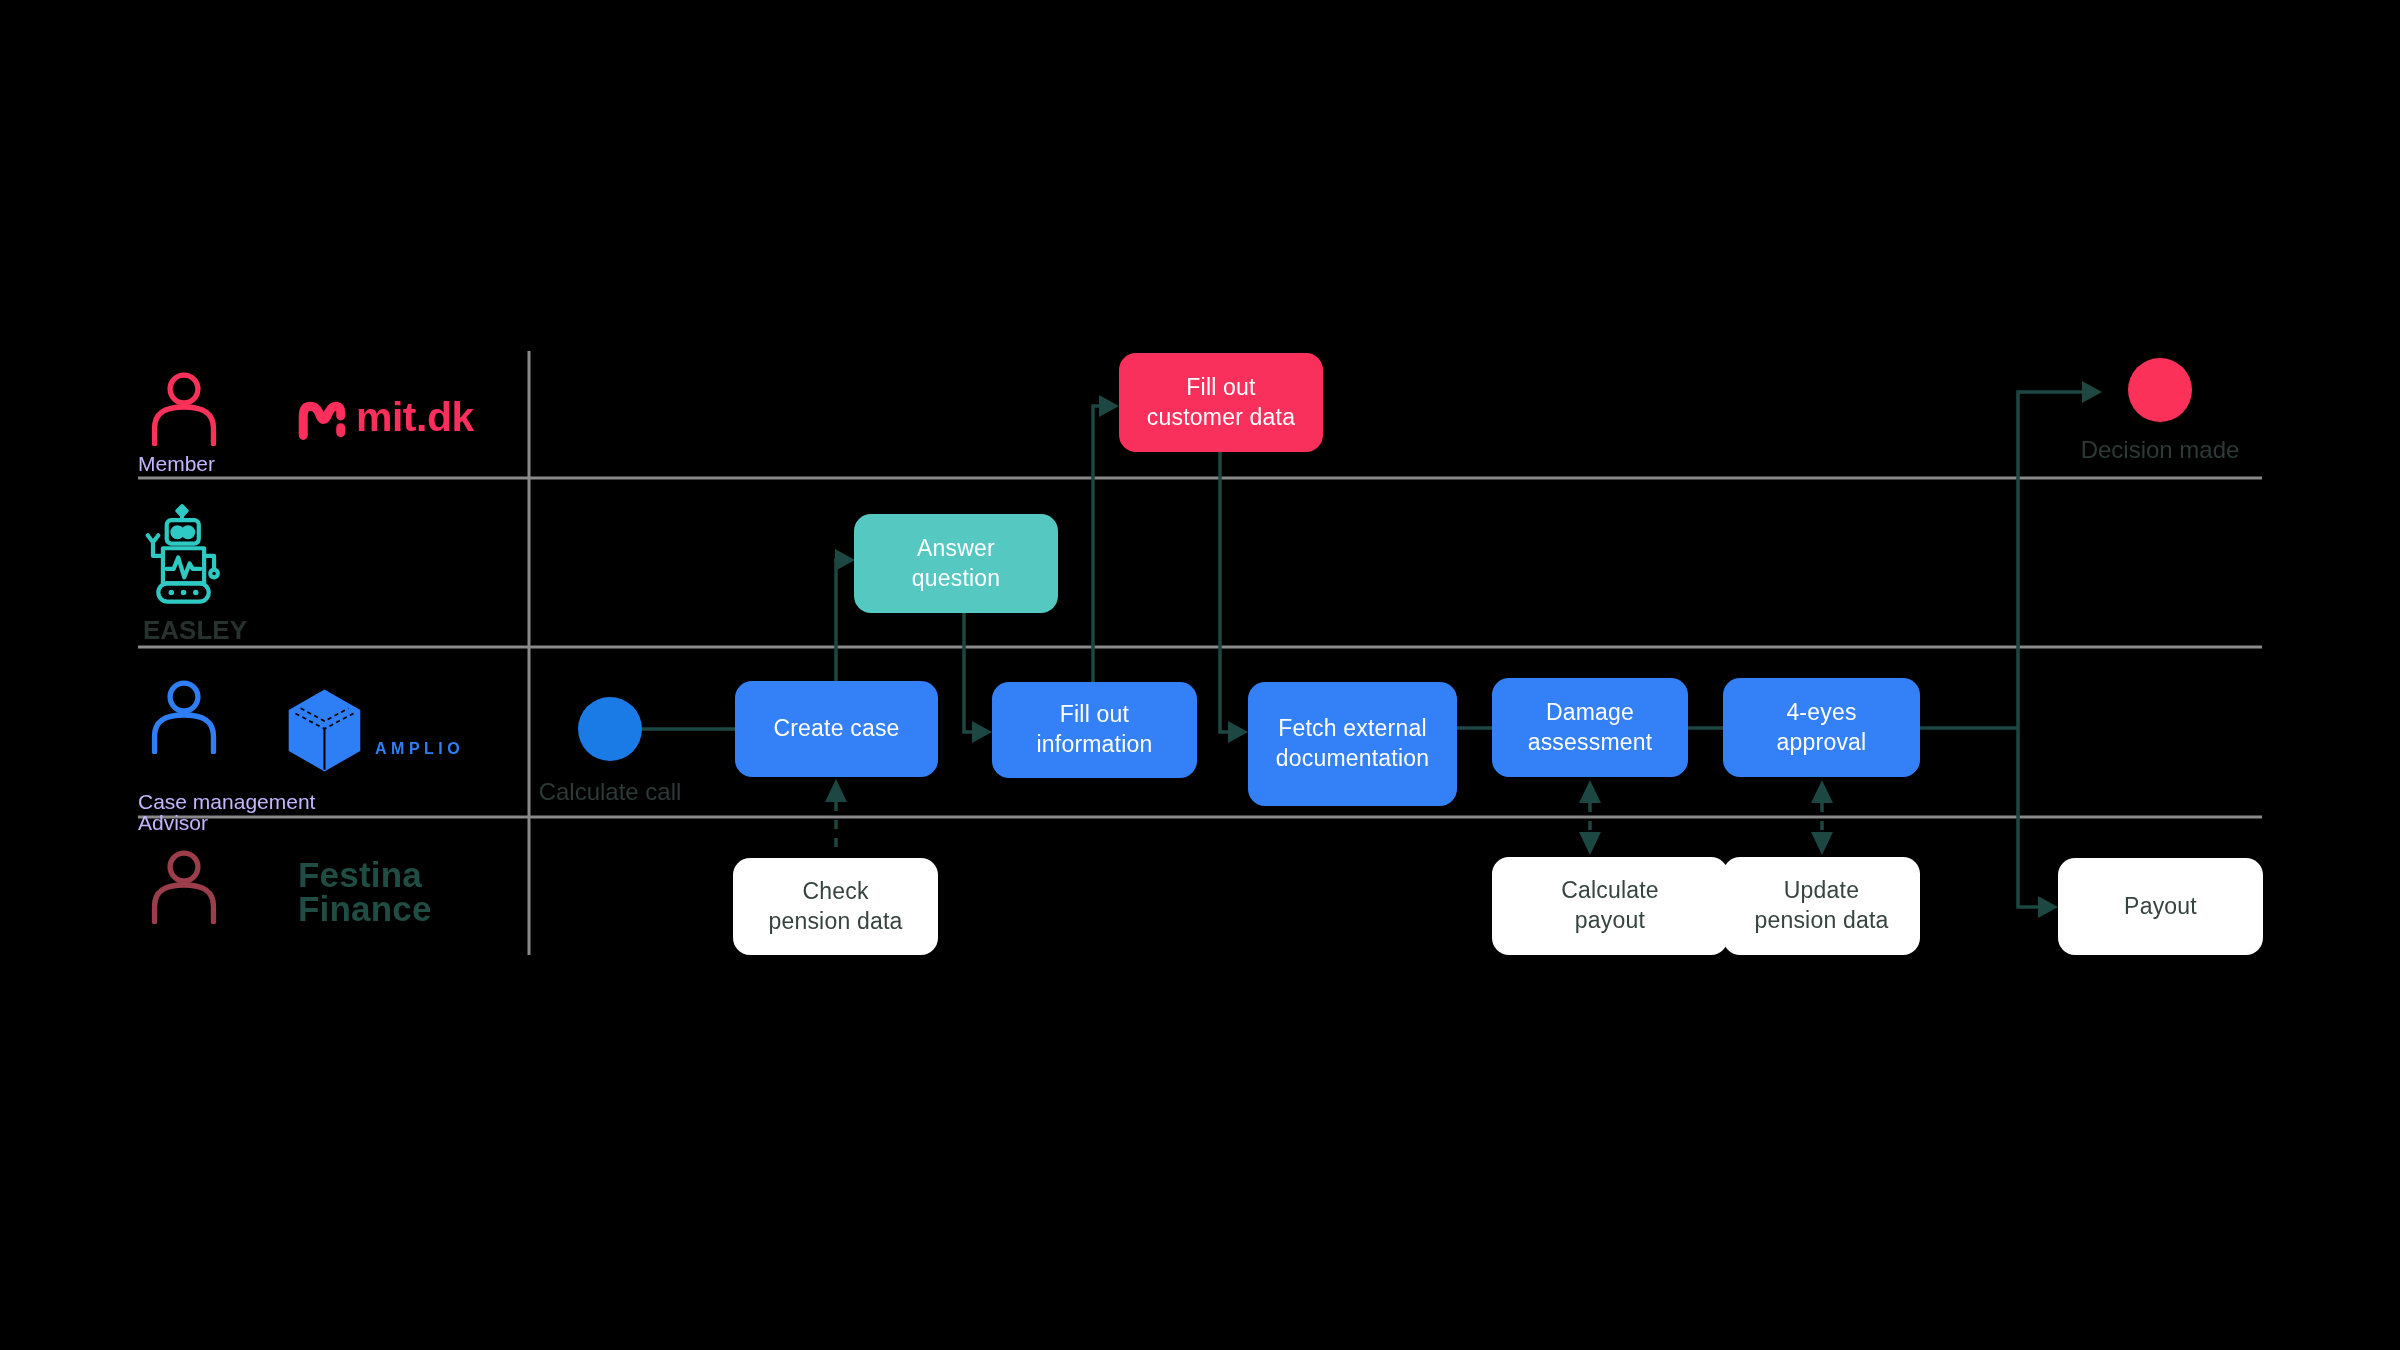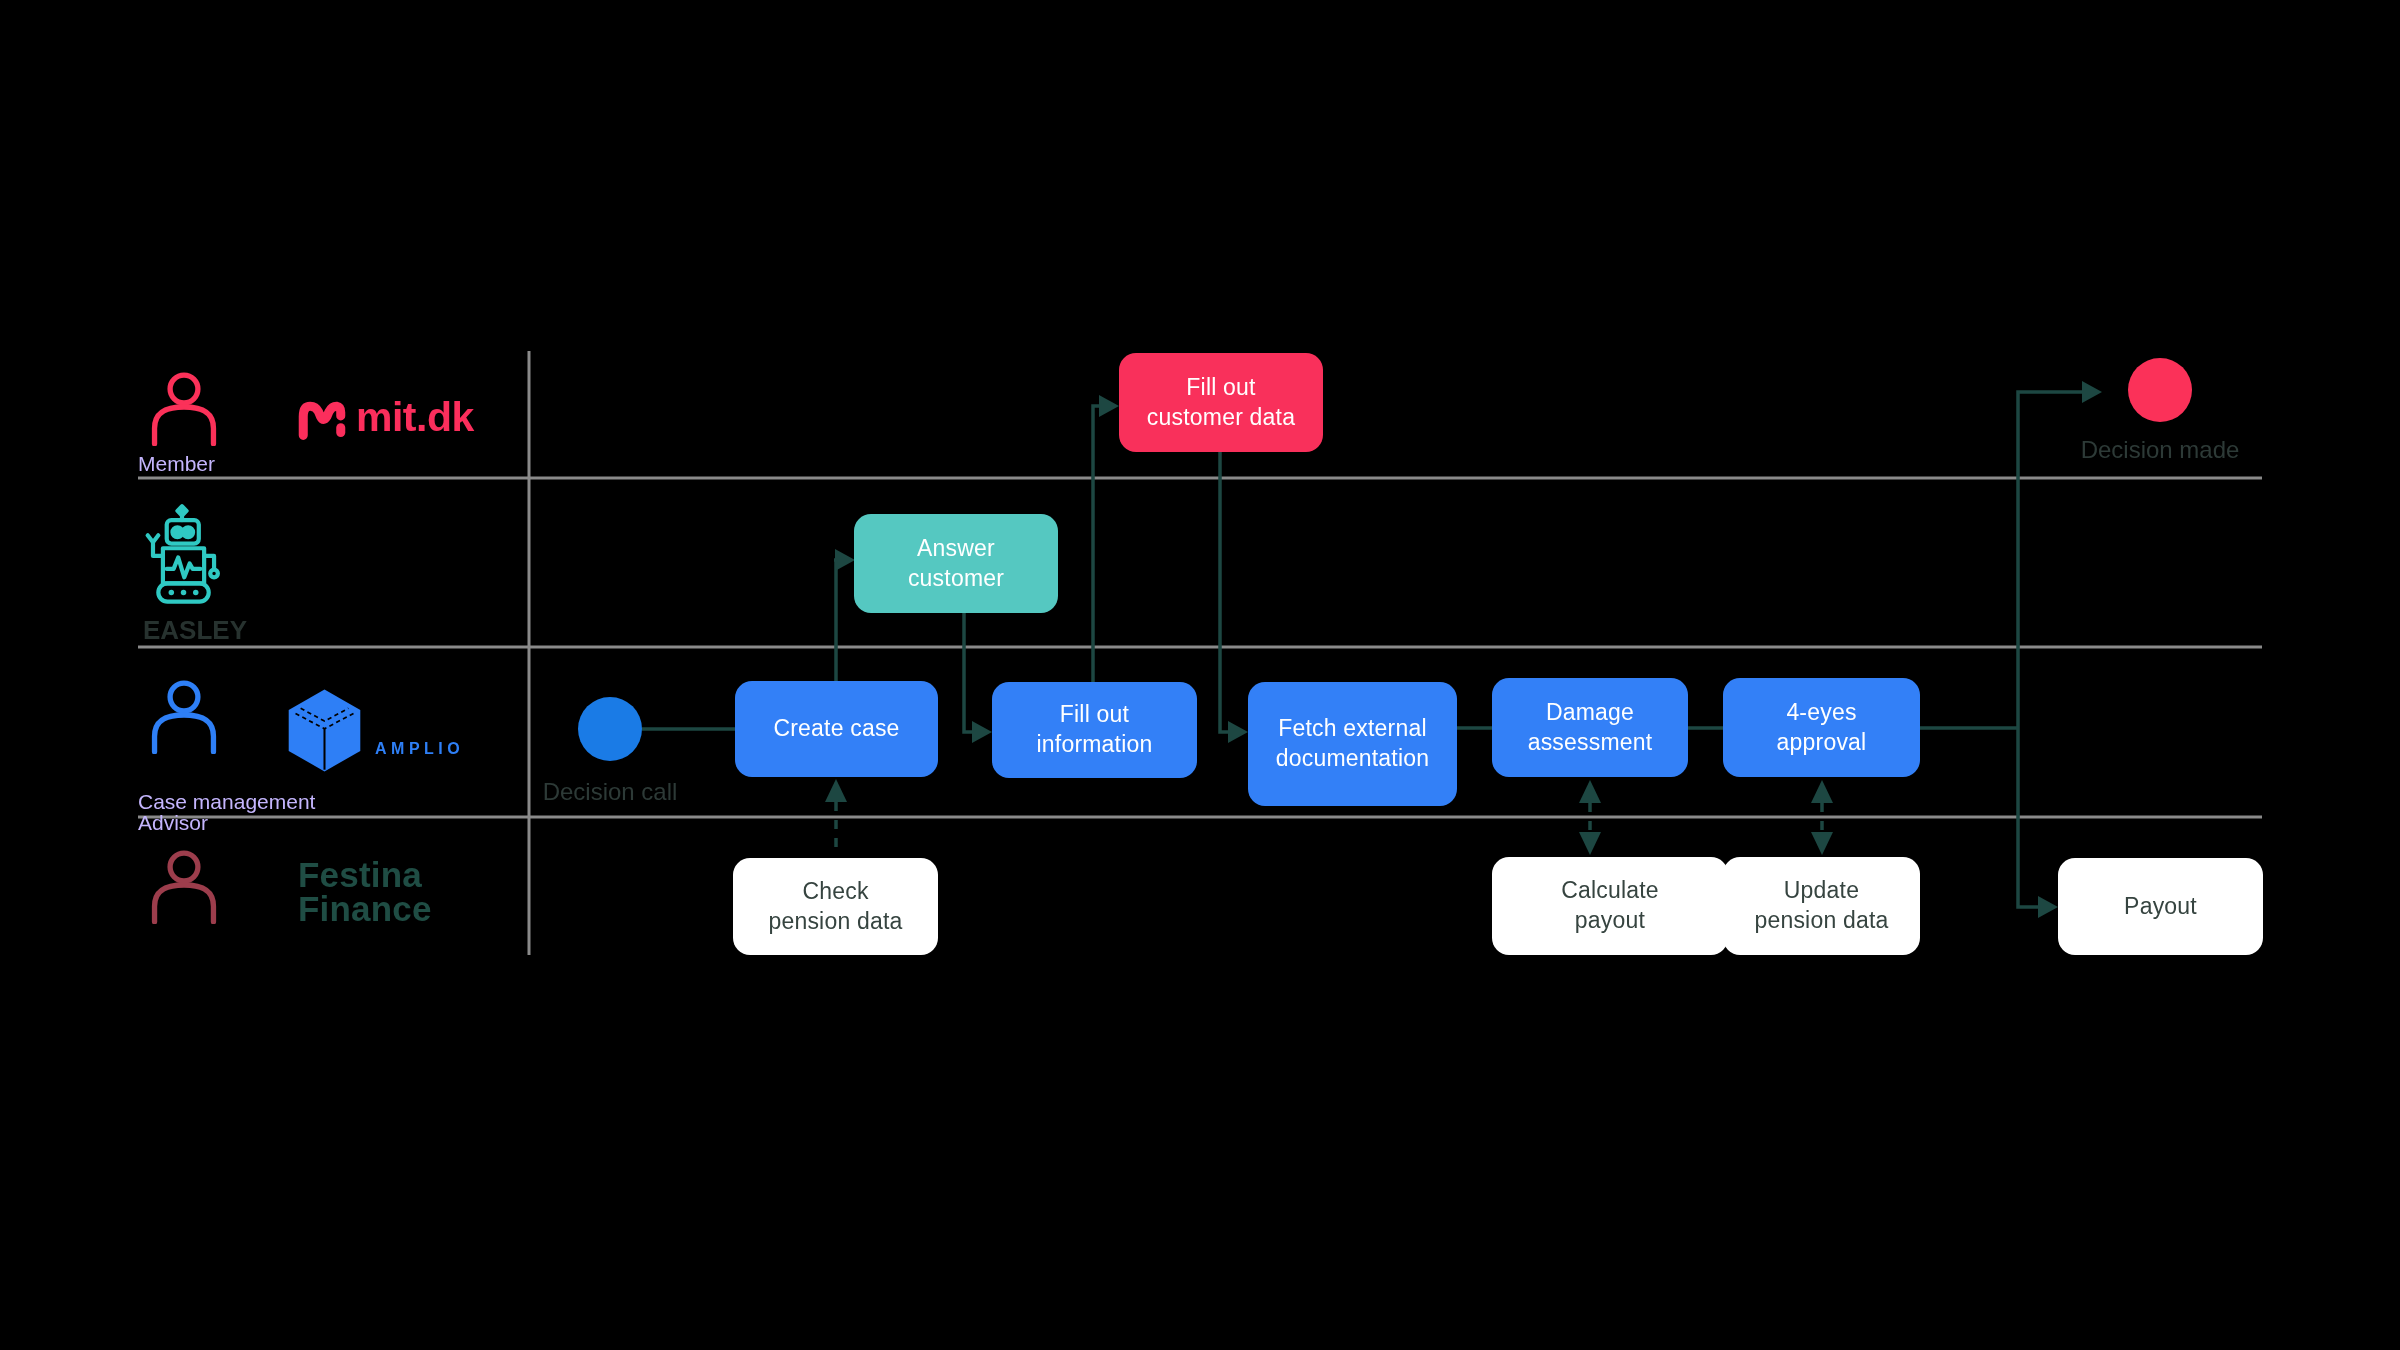--- a/index.html
+++ b/index.html
@@ -128,29 +128,29 @@
   <svg style="position:absolute;left:148px;top:846px;" width="72" height="78" viewBox="0 0 88 94">
     <circle cx="44" cy="25" r="17" fill="none" stroke="#9C3D4C" stroke-width="6.5"></circle>
     <path d="M8 92 V73 C8 51 26 47 44 47 C62 47 80 51 80 73 V92" fill="none" stroke="#9C3D4C" stroke-width="6.5" stroke-linecap="round"></path>
   </svg>
   <div class="festina-text" style="position:absolute;left:298px;top:858px;">
     <div>Festina</div>
     <div>Finance</div>
   </div>
 
   <div class="event blue" style="left:578px;top:697px;width:64px;height:64px;"></div>
-  <div class="shape-label" style="left:500px;top:778px;">Decision call</div>
+  <div class="shape-label" style="left:500px;top:778px;">Calculate call</div>
 
   <div class="node blue" style="left:735px;top:681px;width:203px;height:96px;">
     <span class="txt">Create case</span>
   </div>
 
   <div class="node teal" style="left:854px;top:514px;width:204px;height:99px;">
     <span class="txt">Answer
-customer</span>
+question</span>
   </div>
 
   <div class="node red" style="left:1119px;top:353px;width:204px;height:99px;">
     <span class="txt">Fill out
 customer data</span>
   </div>
 
   <div class="node blue" style="left:992px;top:682px;width:205px;height:96px;">
     <span class="txt">Fill out
 information</span>

